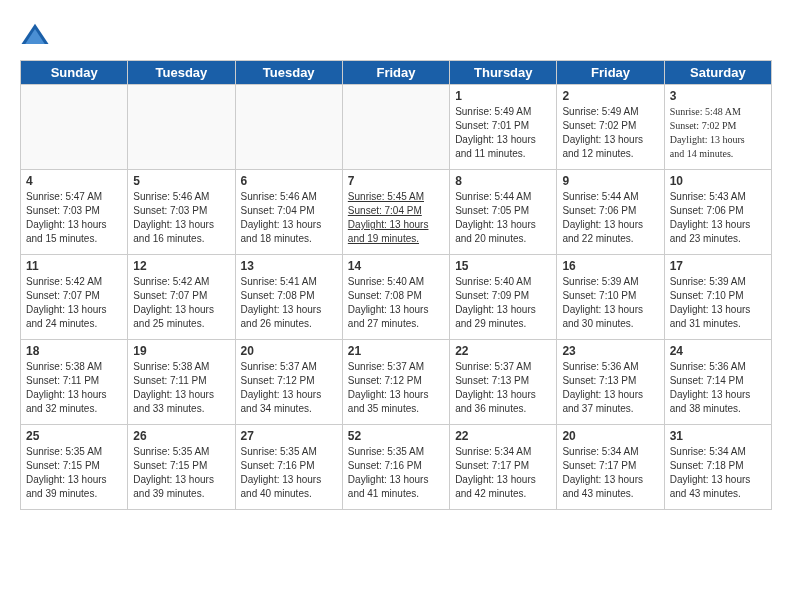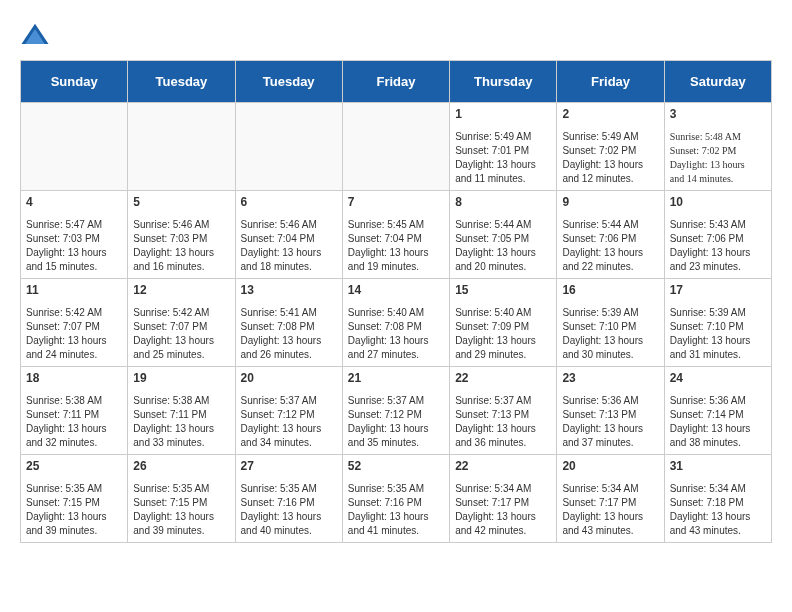--- a/index.html
+++ b/index.html
@@ -53,21 +53,21 @@
       color: #555;
     }
     table {
       width: 100%;
       border-collapse: collapse;
     }
     th {
       background-color: #1a5fa8;
       color: #fff;
       text-align: center;
-      padding: 13px 4px;
+      padding: 4px 4px;
       font-size: 13px;
       border: 1px solid #ccc;
     }
     td {
       border: 1px solid #ccc;
       vertical-align: top;
       padding: 4px 5px;
       font-size: 10.5px;
       color: #333;
       width: 14.28%;
@@ -80,21 +80,20 @@
     .day-num {
       font-weight: bold;
       font-size: 12px;
       display: block;
       margin-bottom: 2px;
     }
     .day-info {
       font-size: 10px;
       line-height: 1.4;
       color: #333;
-      margin-top: 9px;
     }
   </style>
 </head>
 <body>
 
 <div class="header">
   <div class="logo">
     <svg class="logo-icon" viewBox="0 0 40 40">
       <polygon points="20,5 38,32 2,32" fill="#1a5fa8"></polygon>
       <polygon points="20,12 33,32 7,32" fill="#4a8fd4"></polygon>
@@ -167,21 +166,21 @@
         </td>
         <td>
           <span class="day-num">6</span>
           <div class="day-info" style="white-space: pre-line;">Sunrise: 5:46 AM
 Sunset: 7:04 PM
 Daylight: 13 hours
 and 18 minutes.</div>
         </td>
         <td>
           <span class="day-num">7</span>
-          <div class="day-info" style="white-space: pre-line;">Sunrise: 5:45 AM
+          <div class="day-info" style="white-space: pre-line; text-decoration: underline;">Sunrise: 5:45 AM
 Sunset: 7:04 PM
 Daylight: 13 hours
 and 19 minutes.</div>
         </td>
         <td>
           <span class="day-num">8</span>
           <div class="day-info" style="white-space: pre-line;">Sunrise: 5:44 AM
 Sunset: 7:05 PM
 Daylight: 13 hours
 and 20 minutes.</div>

